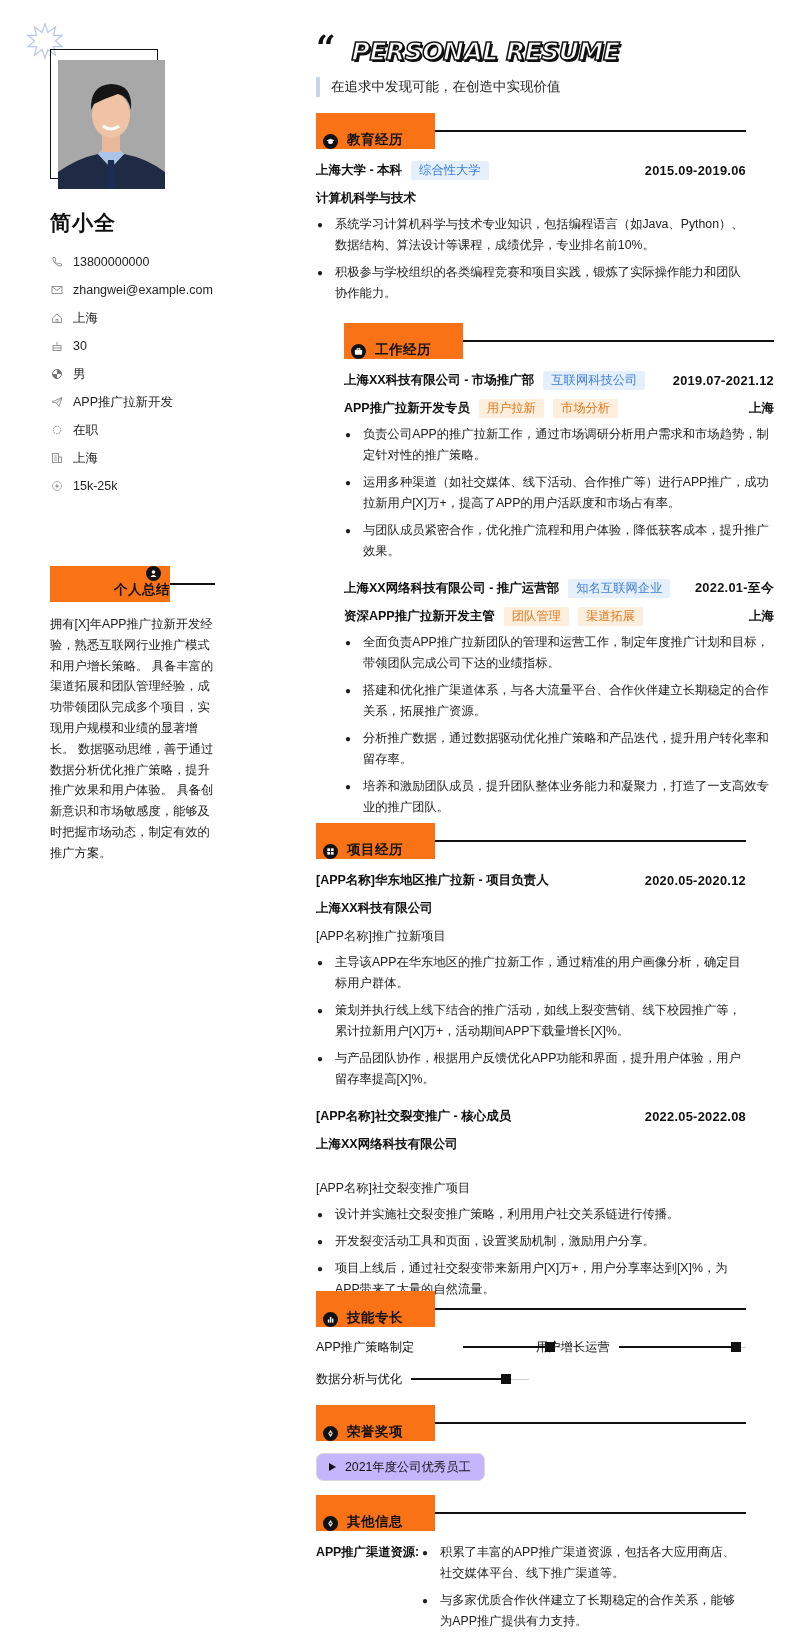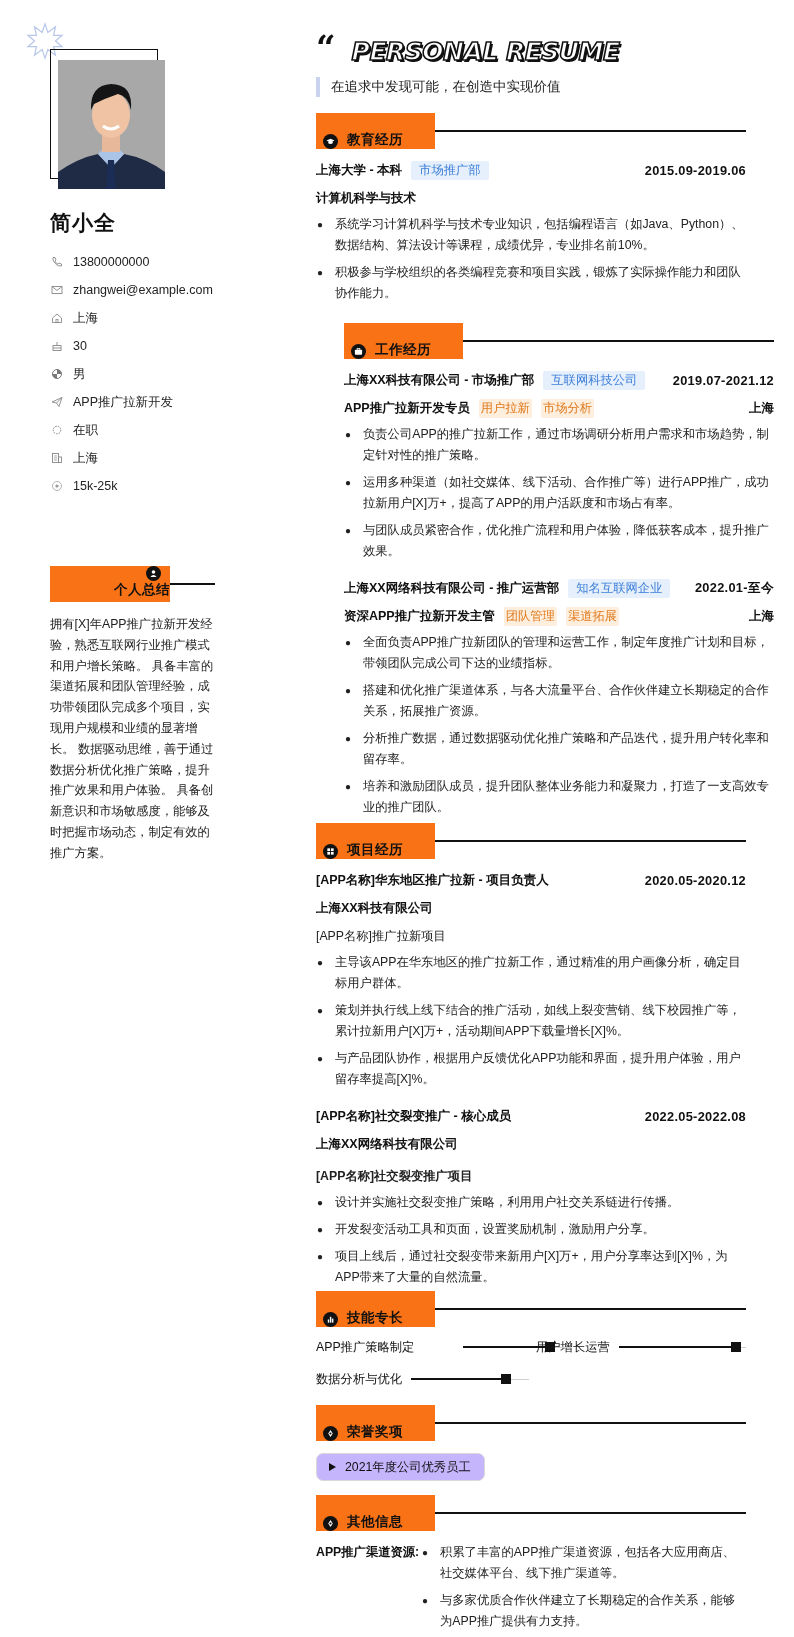--- a/index.html
+++ b/index.html
@@ -32,21 +32,21 @@
   .bubble { font-family: "DejaVu Sans", sans-serif; font-weight: bold; font-size: 25px; letter-spacing: -0.5px; color: #fff;
     -webkit-text-stroke: 1.6px #111; text-shadow: 2px 2px 0 #111; line-height: 36px; margin-top: 2px; font-style: italic; }
   .motto { position: absolute; left: 316px; top: 77px; height: 20px; border-left: 4px solid #c9d2ef; padding-left: 11px; font-size: 13.5px; line-height: 20px; color: #222; }
 
   .sec { position: absolute; left: 316px; width: 430px; }
   .row { display: flex; align-items: center; justify-content: space-between; height: 20px; }
   .row .lft { display: flex; align-items: center; }
   .bold { font-weight: bold; font-size: 12.5px; color: #111; }
   .date { font-weight: bold; font-size: 12.8px; color: #111; letter-spacing: 0.3px; }
   .chip-blue { background: #e6f0fc; color: #3b7dd8; font-size: 12.3px; padding: 1px 8px; margin-left: 9px; height: 19px; line-height: 17px; border-radius: 2px; }
-  .chip-orange { background: #fdeede; color: #e07a1c; font-size: 12.3px; padding: 1px 2px; margin-left: 9px; height: 19px; line-height: 17px; border-radius: 2px; }
+  .chip-orange { background: #fdeede; color: #e07a1c; font-size: 12.3px; padding: 1px 8px; margin-left: 9px; height: 19px; line-height: 17px; border-radius: 2px; }
   .bul { display: flex; font-size: 12.3px; line-height: 21px; color: #222; margin-top: 6px; }
   .bul .dot { width: 19px; flex: none; font-size: 10px; line-height: 21px; padding-left: 1px; }
   .bul .txt { flex: 1; text-indent: 0; }
   .sub { font-size: 12.3px; color: #222; height: 20px; line-height: 20px; }
 
   
   .skill { display: flex; align-items: center; height: 22px; }
   .skill .lbl { font-size: 12.3px; color: #111; margin-right: 9px; white-space: nowrap; }
   .bar { position: relative; height: 12px; }
   .bar .fill { position: absolute; left: 0; top: 5px; height: 2px; background: #111; }
@@ -197,21 +197,21 @@
           </svg>
         </span>
       <span class="t">教育经历</span>
     </div>
     <div class="line"></div>
   </div>
   <div style="height:16px;"></div>
   <div class="row">
     <div class="lft">
       <span class="bold">上海大学 - 本科</span>
-      <span class="chip-blue">市场推广部</span>
+      <span class="chip-blue">综合性大学</span>
     </div>
     <span class="date">2015.09-2019.06</span>
   </div>
   <div class="row" style="margin-top:8px;">
     <span class="bold">计算机科学与技术</span>
   </div>
   <div class="bul">
       <span class="dot">●</span>
       <span class="txt">系统学习计算机科学与技术专业知识，包括编程语言（如Java、Python）、数据结构、算法设计等课程，成绩优异，专业排名前10%。</span>
     </div>
@@ -342,21 +342,21 @@
   </div>
 
   <div style="margin-top:16px;">
     <div class="row">
       <span class="bold">[APP名称]社交裂变推广 - 核心成员</span>
       <span class="date">2022.05-2022.08</span>
     </div>
     <div class="row" style="margin-top:8px;">
       <span class="bold">上海XX网络科技有限公司</span>
     </div>
-    <div class="sub" style="margin-top:12px;font-weight:bold;">[APP名称]社交裂变推广项目</div>
+    <div class="sub" style="margin-top:24px;">[APP名称]社交裂变推广项目</div>
     <div class="bul">
         <span class="dot">●</span>
         <span class="txt">设计并实施社交裂变推广策略，利用用户社交关系链进行传播。</span>
       </div>
     <div class="bul">
         <span class="dot">●</span>
         <span class="txt">开发裂变活动工具和页面，设置奖励机制，激励用户分享。</span>
       </div>
     <div class="bul">
         <span class="dot">●</span>

